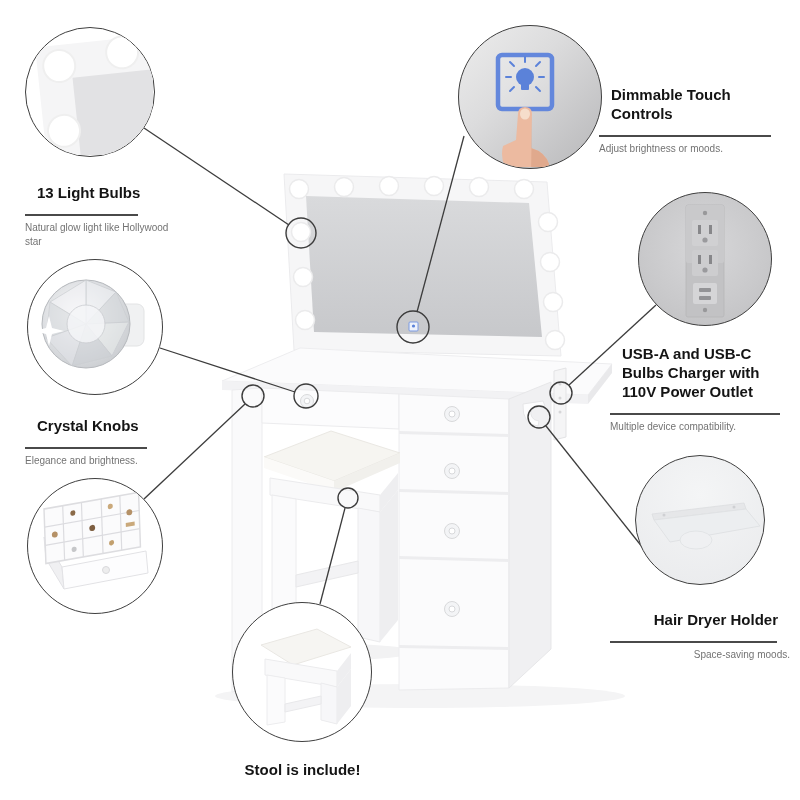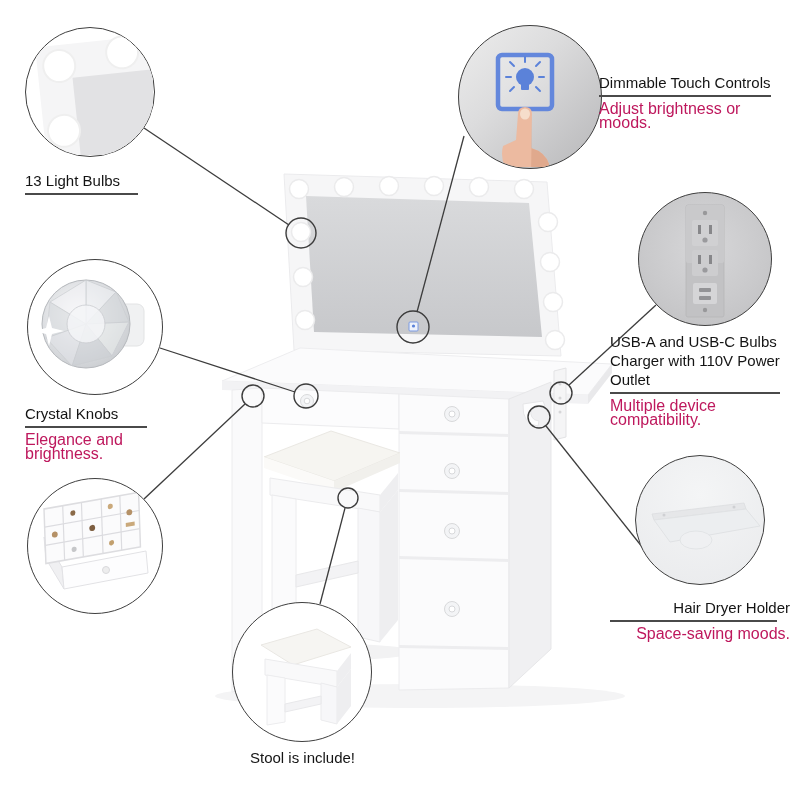--- a/index.html
+++ b/index.html
@@ -3,23 +3,23 @@
 <meta charset="utf-8">
 <style>
   html,body{margin:0;padding:0;background:#ffffff;}
   #canvas{position:relative;width:800px;height:800px;background:#ffffff;overflow:hidden;
           font-family:"Liberation Sans",sans-serif;}
   #base-svg{position:absolute;left:0;top:0;z-index:1;}
   .co{position:absolute;border-radius:50%;border:1.5px solid #3f3f3f;background:#fff;
       overflow:hidden;box-sizing:border-box;z-index:2;}
   .co svg{display:block;}
   .ct{position:absolute;z-index:3;}
-  .ct h3{margin:0;font-size:15px;line-height:19px;font-weight:normal;color:#141414;letter-spacing:0;}
+  .ct h3{margin:12px;font-size:15px;line-height:19px;font-weight:bold;color:#141414;letter-spacing:0;}
   .ct .rule{border-top:2px solid #4a4a4a;margin-top:3px;}
-  .ct p{margin:5px 0 0;font-size:16px;line-height:14px;color:#be185d;}
+  .ct p{margin:5px 0 0;font-size:10px;line-height:14px;color:#737373;}
   .ct.center{text-align:center;}
   .grad-touch{background:linear-gradient(135deg,#ededed 0%,#dcdcdd 40%,#b7b7b9 100%);}
   .grad-outlet{background:radial-gradient(circle at 50% 42%,#d7d7d9 0%,#c9c9cb 60%,#bebec0 100%);}
   .grad-hair{background:radial-gradient(circle at 50% 30%,#f4f5f6 0%,#e9eaec 100%);}
 </style>
 </head>
 <body>
 
 <div id="canvas">
 
@@ -269,20 +269,21 @@
       <polygon points="34,72 52,75 52,119 34,122" fill="#fbfbfc" stroke="#ececee" stroke-width="1"></polygon>
       <polygon points="88,80 104,84 104,121 88,117" fill="#f7f7f9" stroke="#ebebed" stroke-width="1"></polygon>
       <polygon points="104,84 118,66 118,103 104,121" fill="#eeeef0"></polygon>
       <polygon points="52,101 88,93 88,101 52,109" fill="#f3f3f5" stroke="#e8e8ea" stroke-width="1"></polygon>
     </svg>
   </div>
 
   <div class="ct" style="left:25px;top:171px;width:150px;">
     <h3>13 Light Bulbs</h3>
     <div class="rule" style="width:113px;"></div>
+    <p>Natural glow light like Hollywood star</p>
   </div>
 
   <div class="ct" style="left:599px;top:73px;width:195px;">
     <h3>Dimmable Touch Controls</h3>
     <div class="rule" style="width:172px;"></div>
     <p>Adjust brightness or moods.</p>
   </div>
 
   <div class="ct" style="left:610px;top:332px;width:190px;">
     <h3>USB-A and USB-C Bulbs Charger with 110V Power Outlet</h3>

